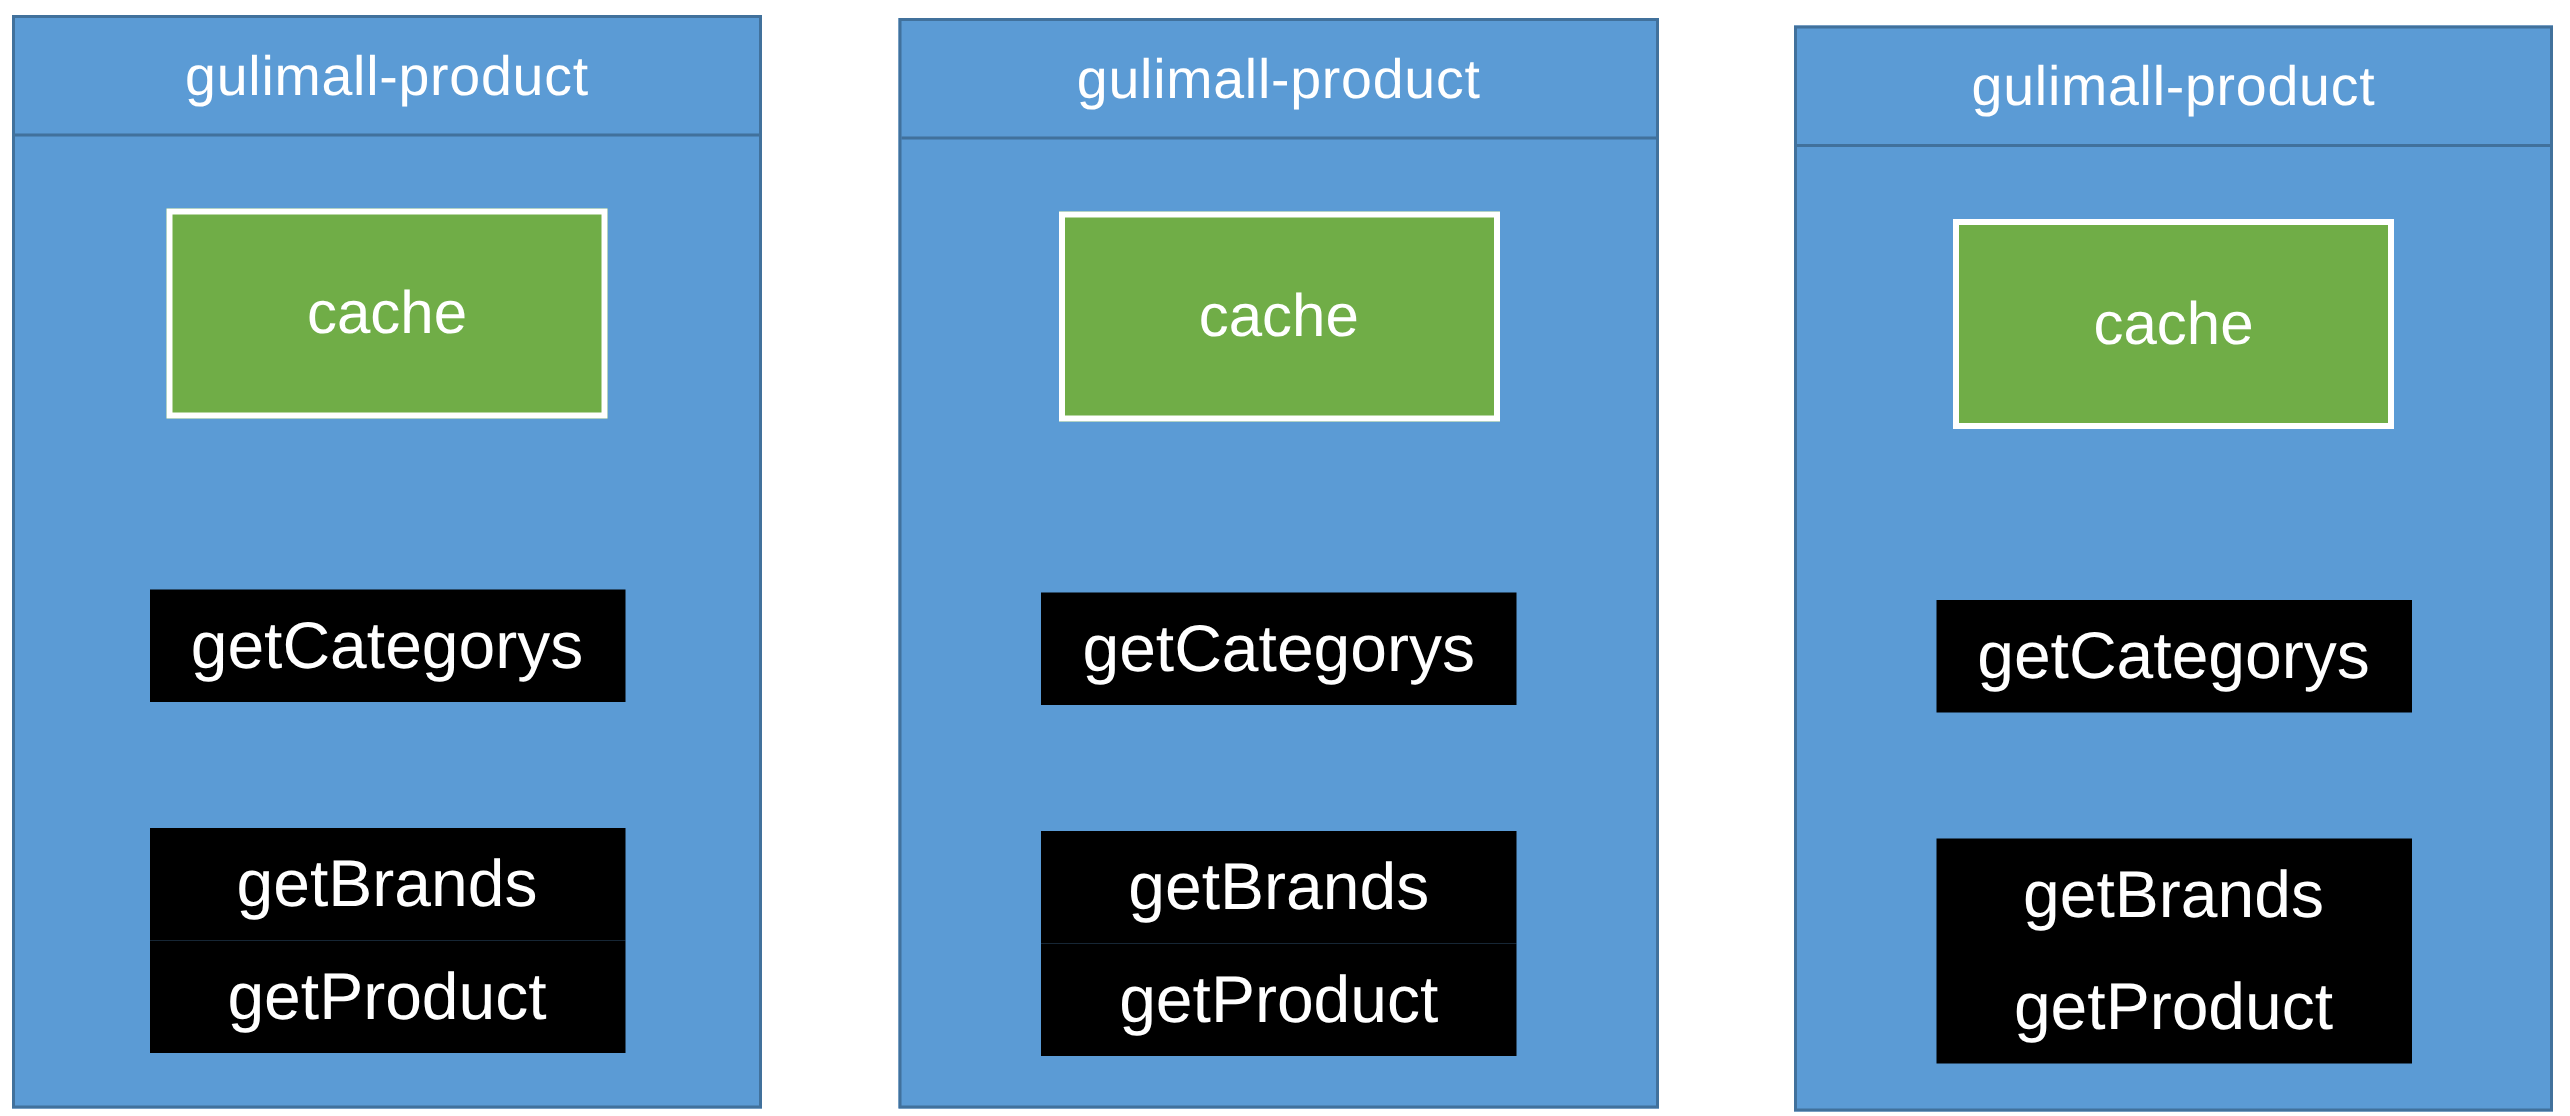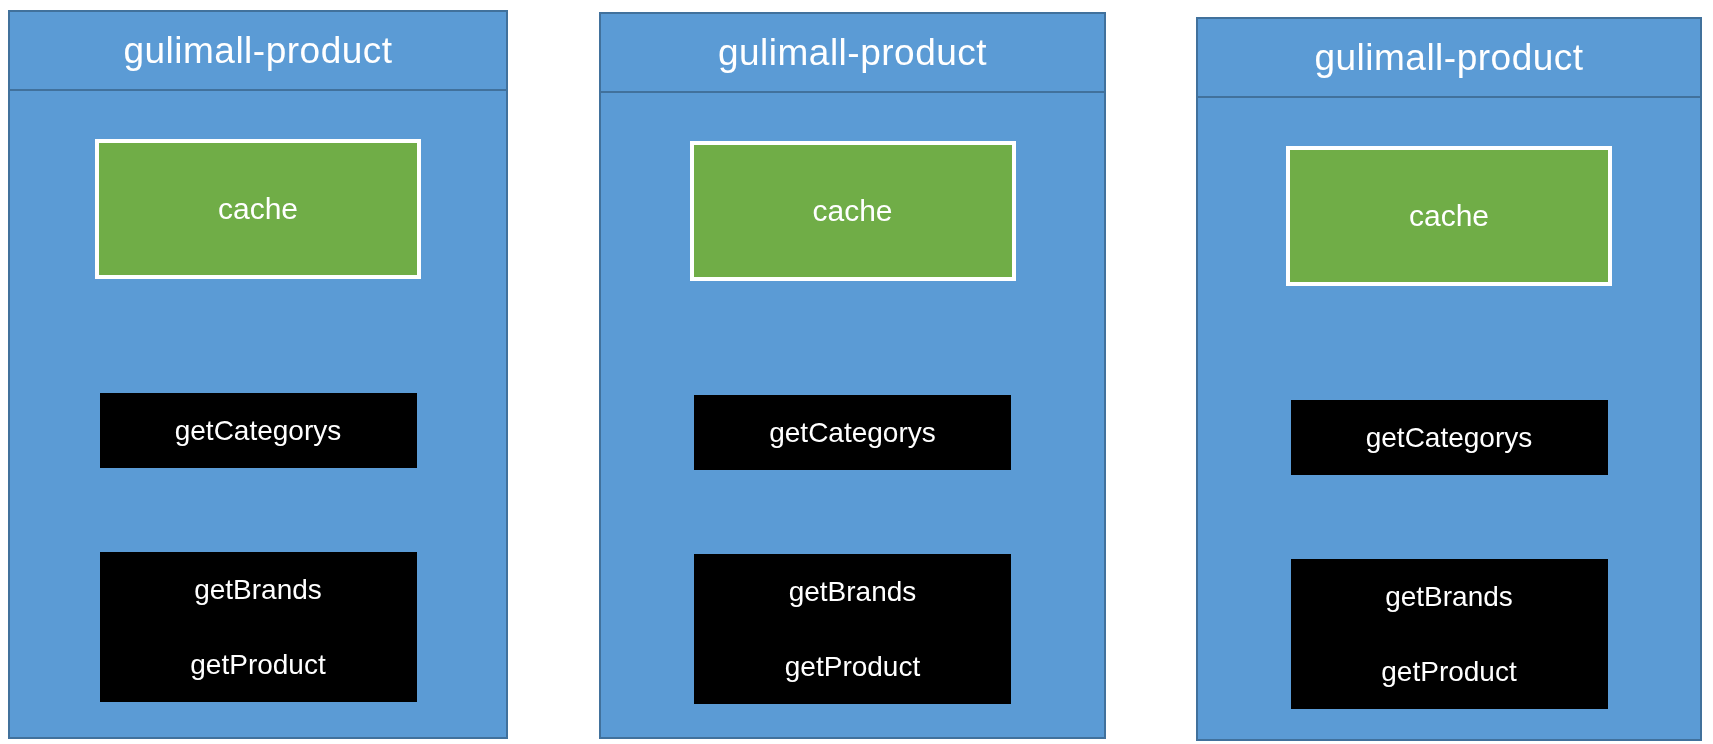--- a/index.html
+++ b/index.html
@@ -42,40 +42,40 @@
   }
   .panel-body {
     flex: 1 1 auto;
     display: flex;
     flex-direction: column;
     align-items: center;
   }
   .cache-box {
     box-sizing: border-box;
     margin-top: 48px;
-    width: 326px;
+    width: 294px;
     height: 140px;
     background: var(--cache-fill, #70ad47);
     border: 4px solid var(--cache-border, #ffffff);
     display: flex;
     align-items: center;
     justify-content: center;
     color: var(--text-color, #ffffff);
-    font-size: 30px;
+    font-size: 40px;
   }
   .method-box {
     box-sizing: border-box;
     width: 317px;
     height: 75px;
     background: var(--method-fill, #000000);
     display: flex;
     align-items: center;
     justify-content: center;
     color: var(--text-color, #ffffff);
-    font-size: 28px;
+    font-size: 44px;
     white-space: nowrap;
   }
   .method-box.m-0 { margin-top: 114px; }
   .method-box.m-1 { margin-top: 84px; }
   .method-box.m-2 { }
 </style>
 </head>
 <body>
 
 <div class="canvas">

